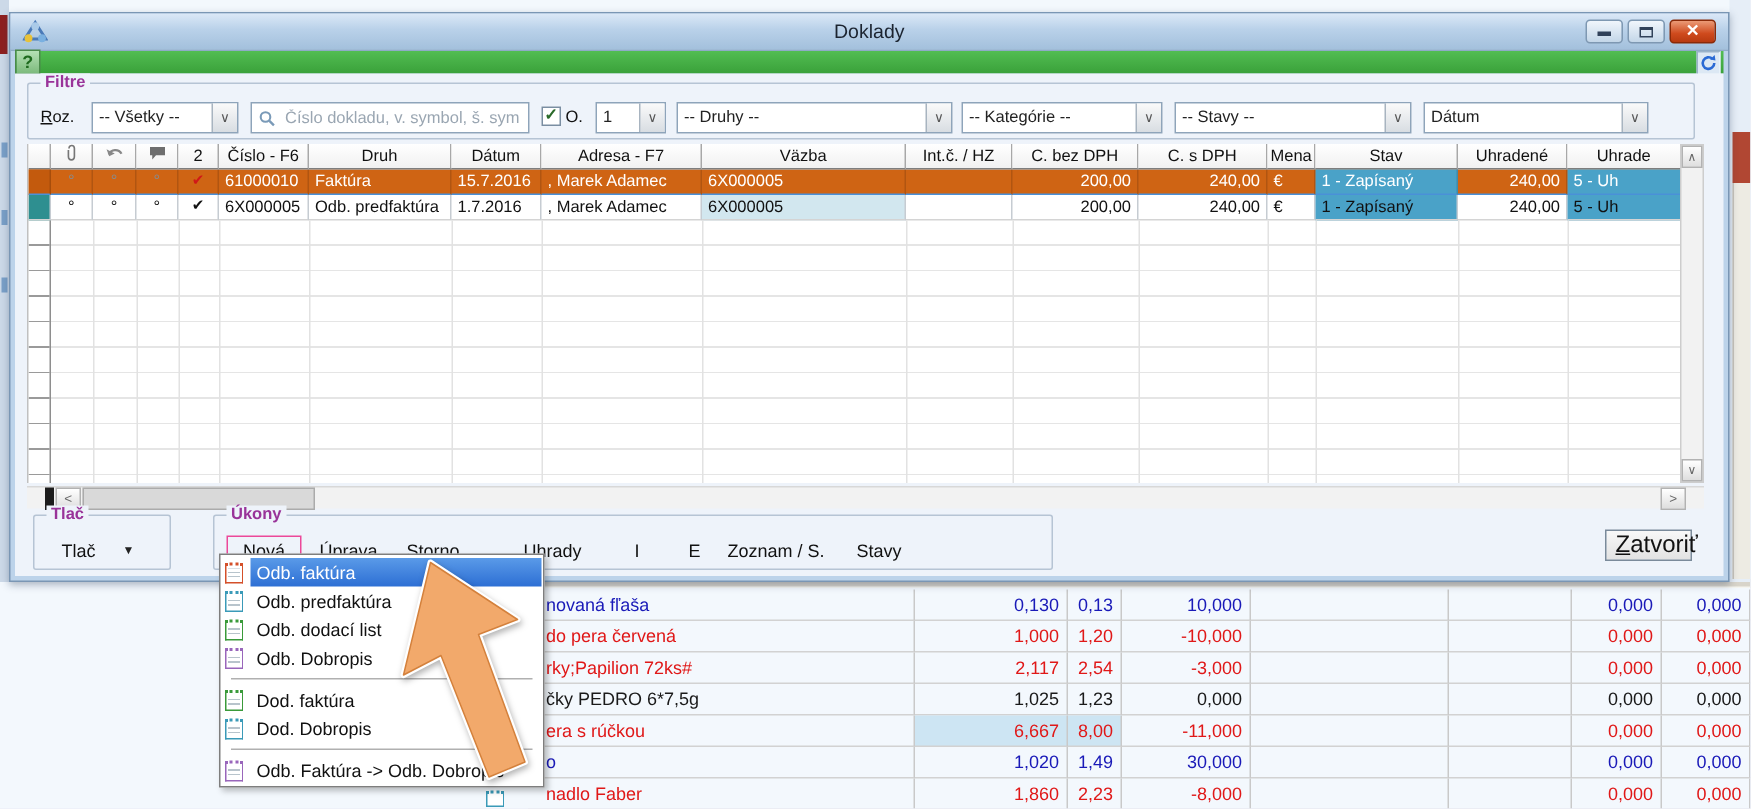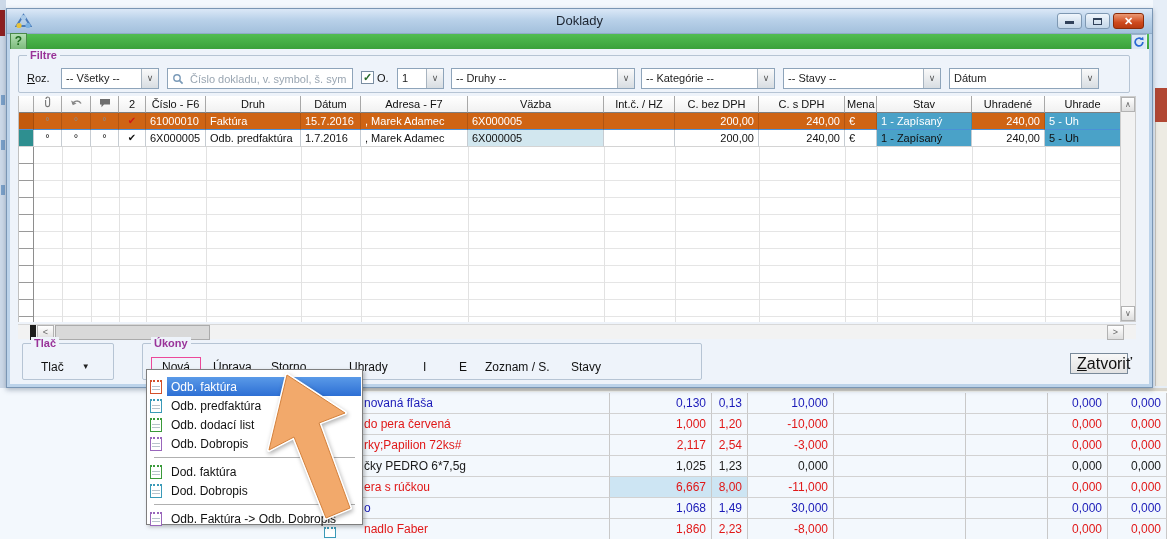--- a/index.html
+++ b/index.html
@@ -116,21 +116,21 @@
   .tlac-btn{left:14px;display:flex;align-items:center;gap:18px;}
   .tlac-btn .arr{font-size:8px;color:#222;}
   .zatvorit{position:absolute;left:1060px;top:304px;width:58px;height:21px;
     border:1px solid #7a8a9a;background:linear-gradient(#f8f8f8,#e2e2e2);
     font-size:16px;font-family:inherit;color:#111;}
   .zatvorit span{display:inline-block;}
   .zatvorit span::first-letter{text-decoration:underline;}
 
   
   .menu{position:absolute;left:146px;top:369px;width:217px;height:156px;background:#fff;
-    border:1px solid #7e7e7e;box-shadow:2px 2px 4px rgba(0,0,0,.25);z-index:30;padding-top:7px;}
+    border:1px solid #7e7e7e;box-shadow:2px 2px 4px rgba(0,0,0,.25);z-index:30;padding-top:2px;}
   .mitem{display:flex;align-items:center;height:19px;padding-left:3px;font-size:12px;color:#111;}
   .micon{width:12px;height:14px;background:#fff;border:1px solid #888;border-top:2px dotted #888;
     margin-right:5px;flex:none;position:relative;}
   .micon::after{content:"";position:absolute;inset:2px 1px;background:repeating-linear-gradient(180deg,transparent 0 2px,#b8c4cc 2px 3px);}
   .mlabel{flex:1;height:100%;display:flex;align-items:center;padding-left:4px;}
   .mitem.selected .mlabel{background:linear-gradient(#5a9ae8,#2d6fd4);color:#fff;margin-right:1px;}
   .msep{height:1px;background:#b0b0b0;margin:4px 7px;}
 
   
   .arrow-cursor{position:absolute;left:260px;top:370px;z-index:40;filter:drop-shadow(1px 2px 2px rgba(0,0,0,.3));}
@@ -195,21 +195,21 @@
         <div class="bg-num bg-hl">6,667</div>
         <div class="bg-num bg-hl">8,00</div>
         <div class="bg-num">-11,000</div>
         <div></div>
         <div></div>
         <div class="bg-num">0,000</div>
         <div class="bg-num">0,000</div>
       </div>
       <div class="bg-row" style="color: rgb(26, 26, 184);">
         <div class="bg-name">o</div>
-        <div class="bg-num">1,068</div>
+        <div class="bg-num">1,020</div>
         <div class="bg-num">1,49</div>
         <div class="bg-num">30,000</div>
         <div></div>
         <div></div>
         <div class="bg-num">0,000</div>
         <div class="bg-num">0,000</div>
       </div>
       <div class="bg-row" style="color: rgb(224, 24, 24);">
         <div class="bg-name">nadlo Faber</div>
         <div class="bg-num">1,860</div>

